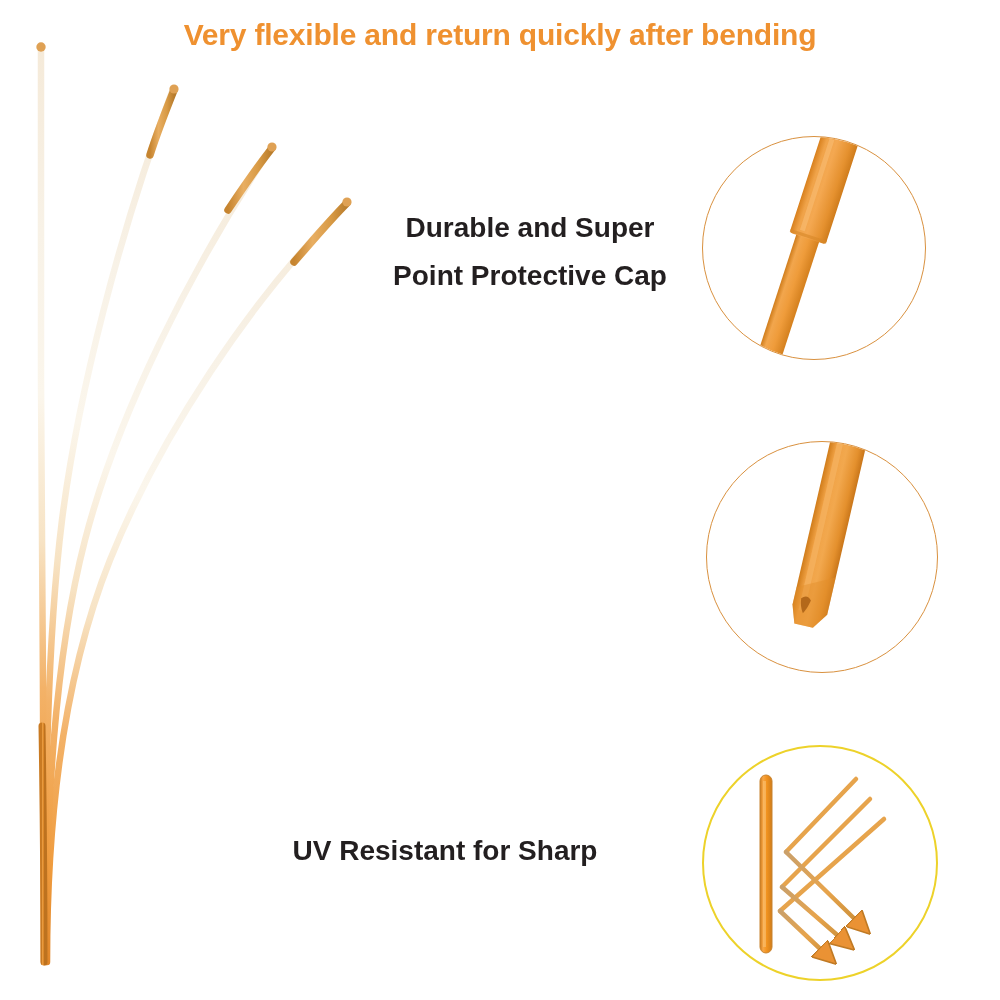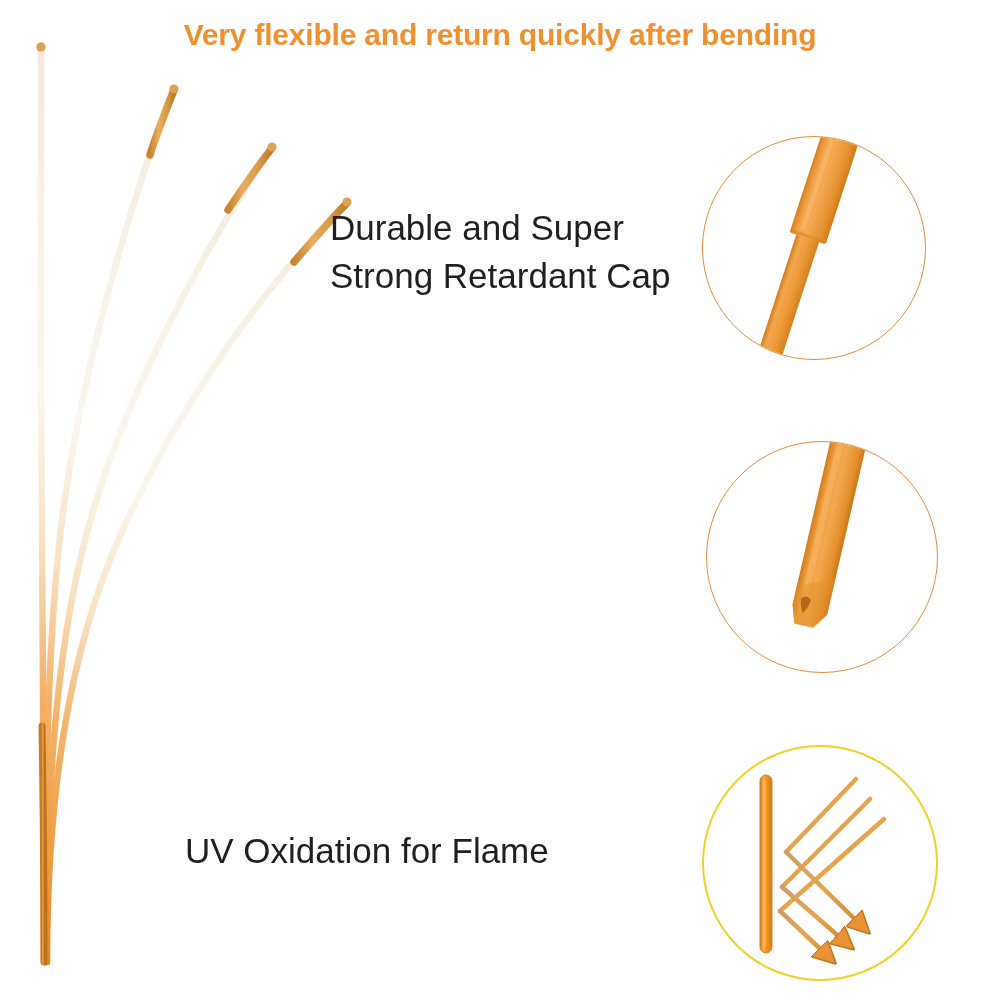--- a/index.html
+++ b/index.html
@@ -40,24 +40,24 @@
     left: 0;
     top: 0;
     width: 420px;
     height: 1000px;
   }
 
   
   .feature-label {
     position: absolute;
     color: #231f20;
-    font-size: 35px;
+    font-size: 28px;
     line-height: 48px;
-    text-align: left;
-    font-weight: normal;
+    text-align: center;
+    font-weight: bold;
   }
   .feature-label .line {
     display: block;
     white-space: nowrap;
   }
   #label-cap    { left: 330px; top: 204px;  width: 400px; }
   #label-point  { left: 285px; top: 515px;  width: 400px; }
   #label-uv     { left: 185px; top: 827px;  width: 520px; }
 
   
@@ -133,28 +133,28 @@
 
         <path d="M44,962 C44,860 43,790 42,726" fill="none" stroke="url(#baseGrad)" stroke-width="7" stroke-linecap="round"></path>
         <path d="M41,128 C41,100 41,72 41,48" fill="none" stroke="url(#capGrad)" stroke-width="7.5" stroke-linecap="round"></path>
         <ellipse cx="41" cy="47" rx="4.7" ry="4.7" fill="#dfa154"></ellipse>
       </g>
     </svg>
   </div>
 
   <div class="feature-label" id="label-cap">
     <span class="line">Durable and Super</span>
-    <span class="line">Strong Retardant Cap</span>
+    <span class="line">Point Protective Cap</span>
   </div>
 
   <div class="feature-label" id="label-point">
   </div>
 
   <div class="feature-label" id="label-uv">
-    <span class="line">UV Oxidation for Flame</span>
+    <span class="line">UV Resistant for Sharp</span>
   </div>
 
   <div class="detail-circle" id="circle-cap">
     <svg width="222" height="222" viewBox="0 0 222 222" xmlns="http://www.w3.org/2000/svg">
       <defs>
         <linearGradient id="capBodyG" x1="0" y1="0" x2="1" y2="0">
           <stop offset="0" stop-color="#d8801d"></stop>
           <stop offset="0.18" stop-color="#f0a349"></stop>
           <stop offset="0.45" stop-color="#f4a851"></stop>
           <stop offset="0.80" stop-color="#e5912f"></stop>

